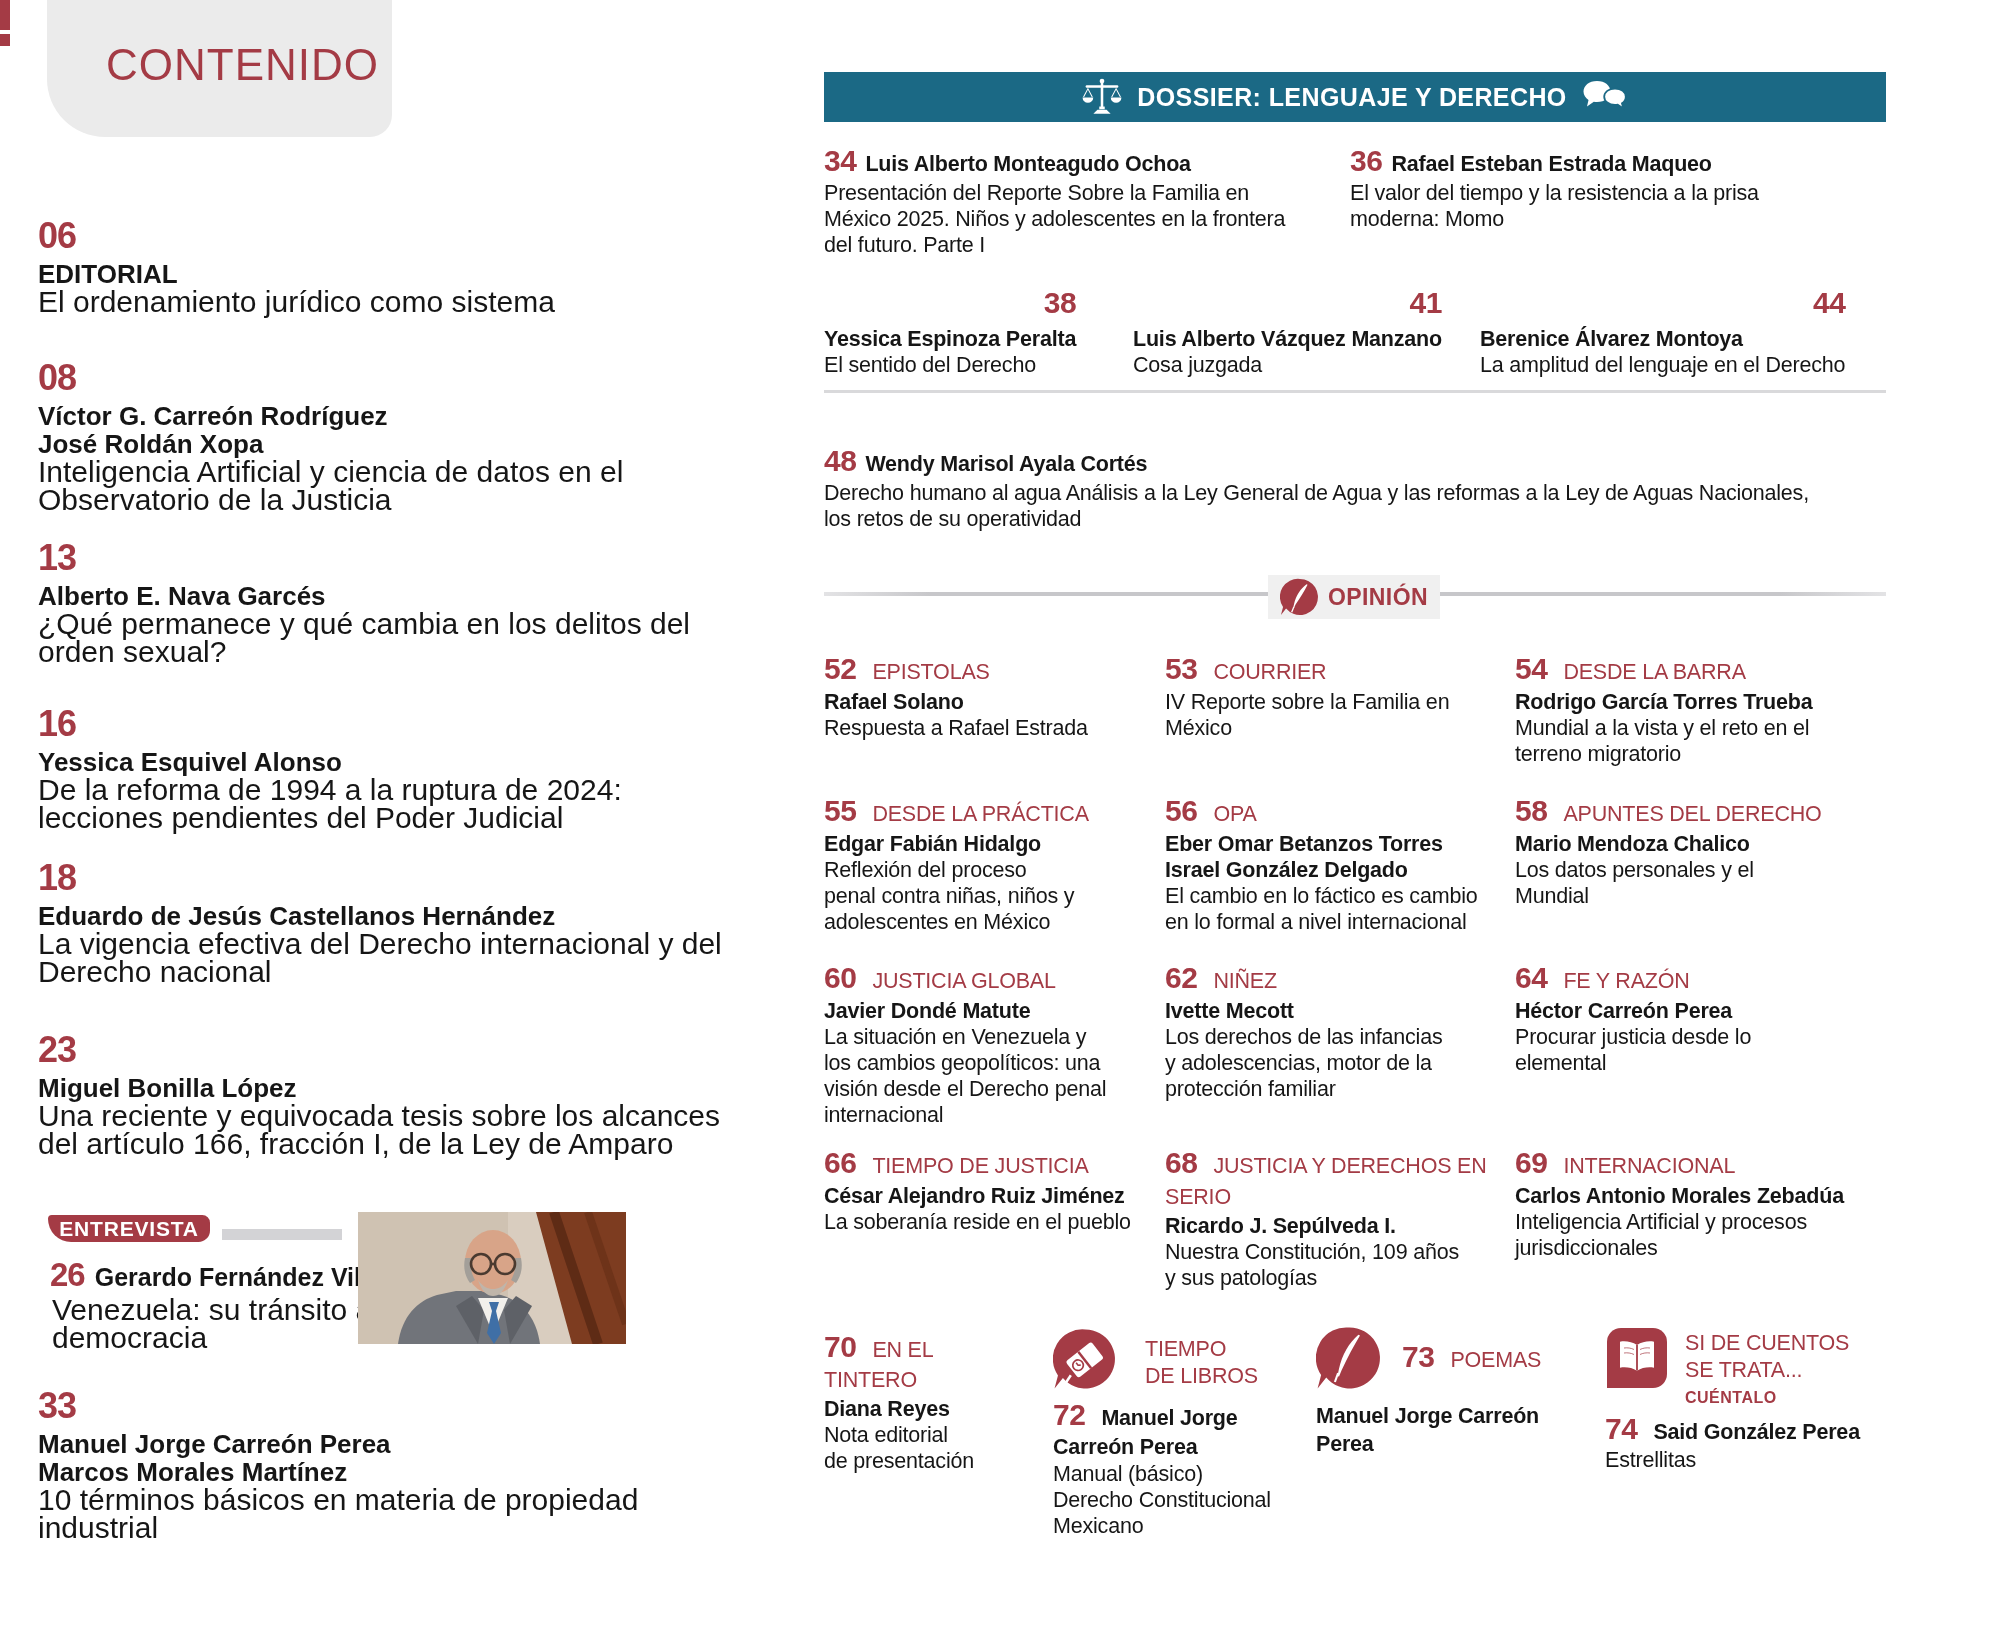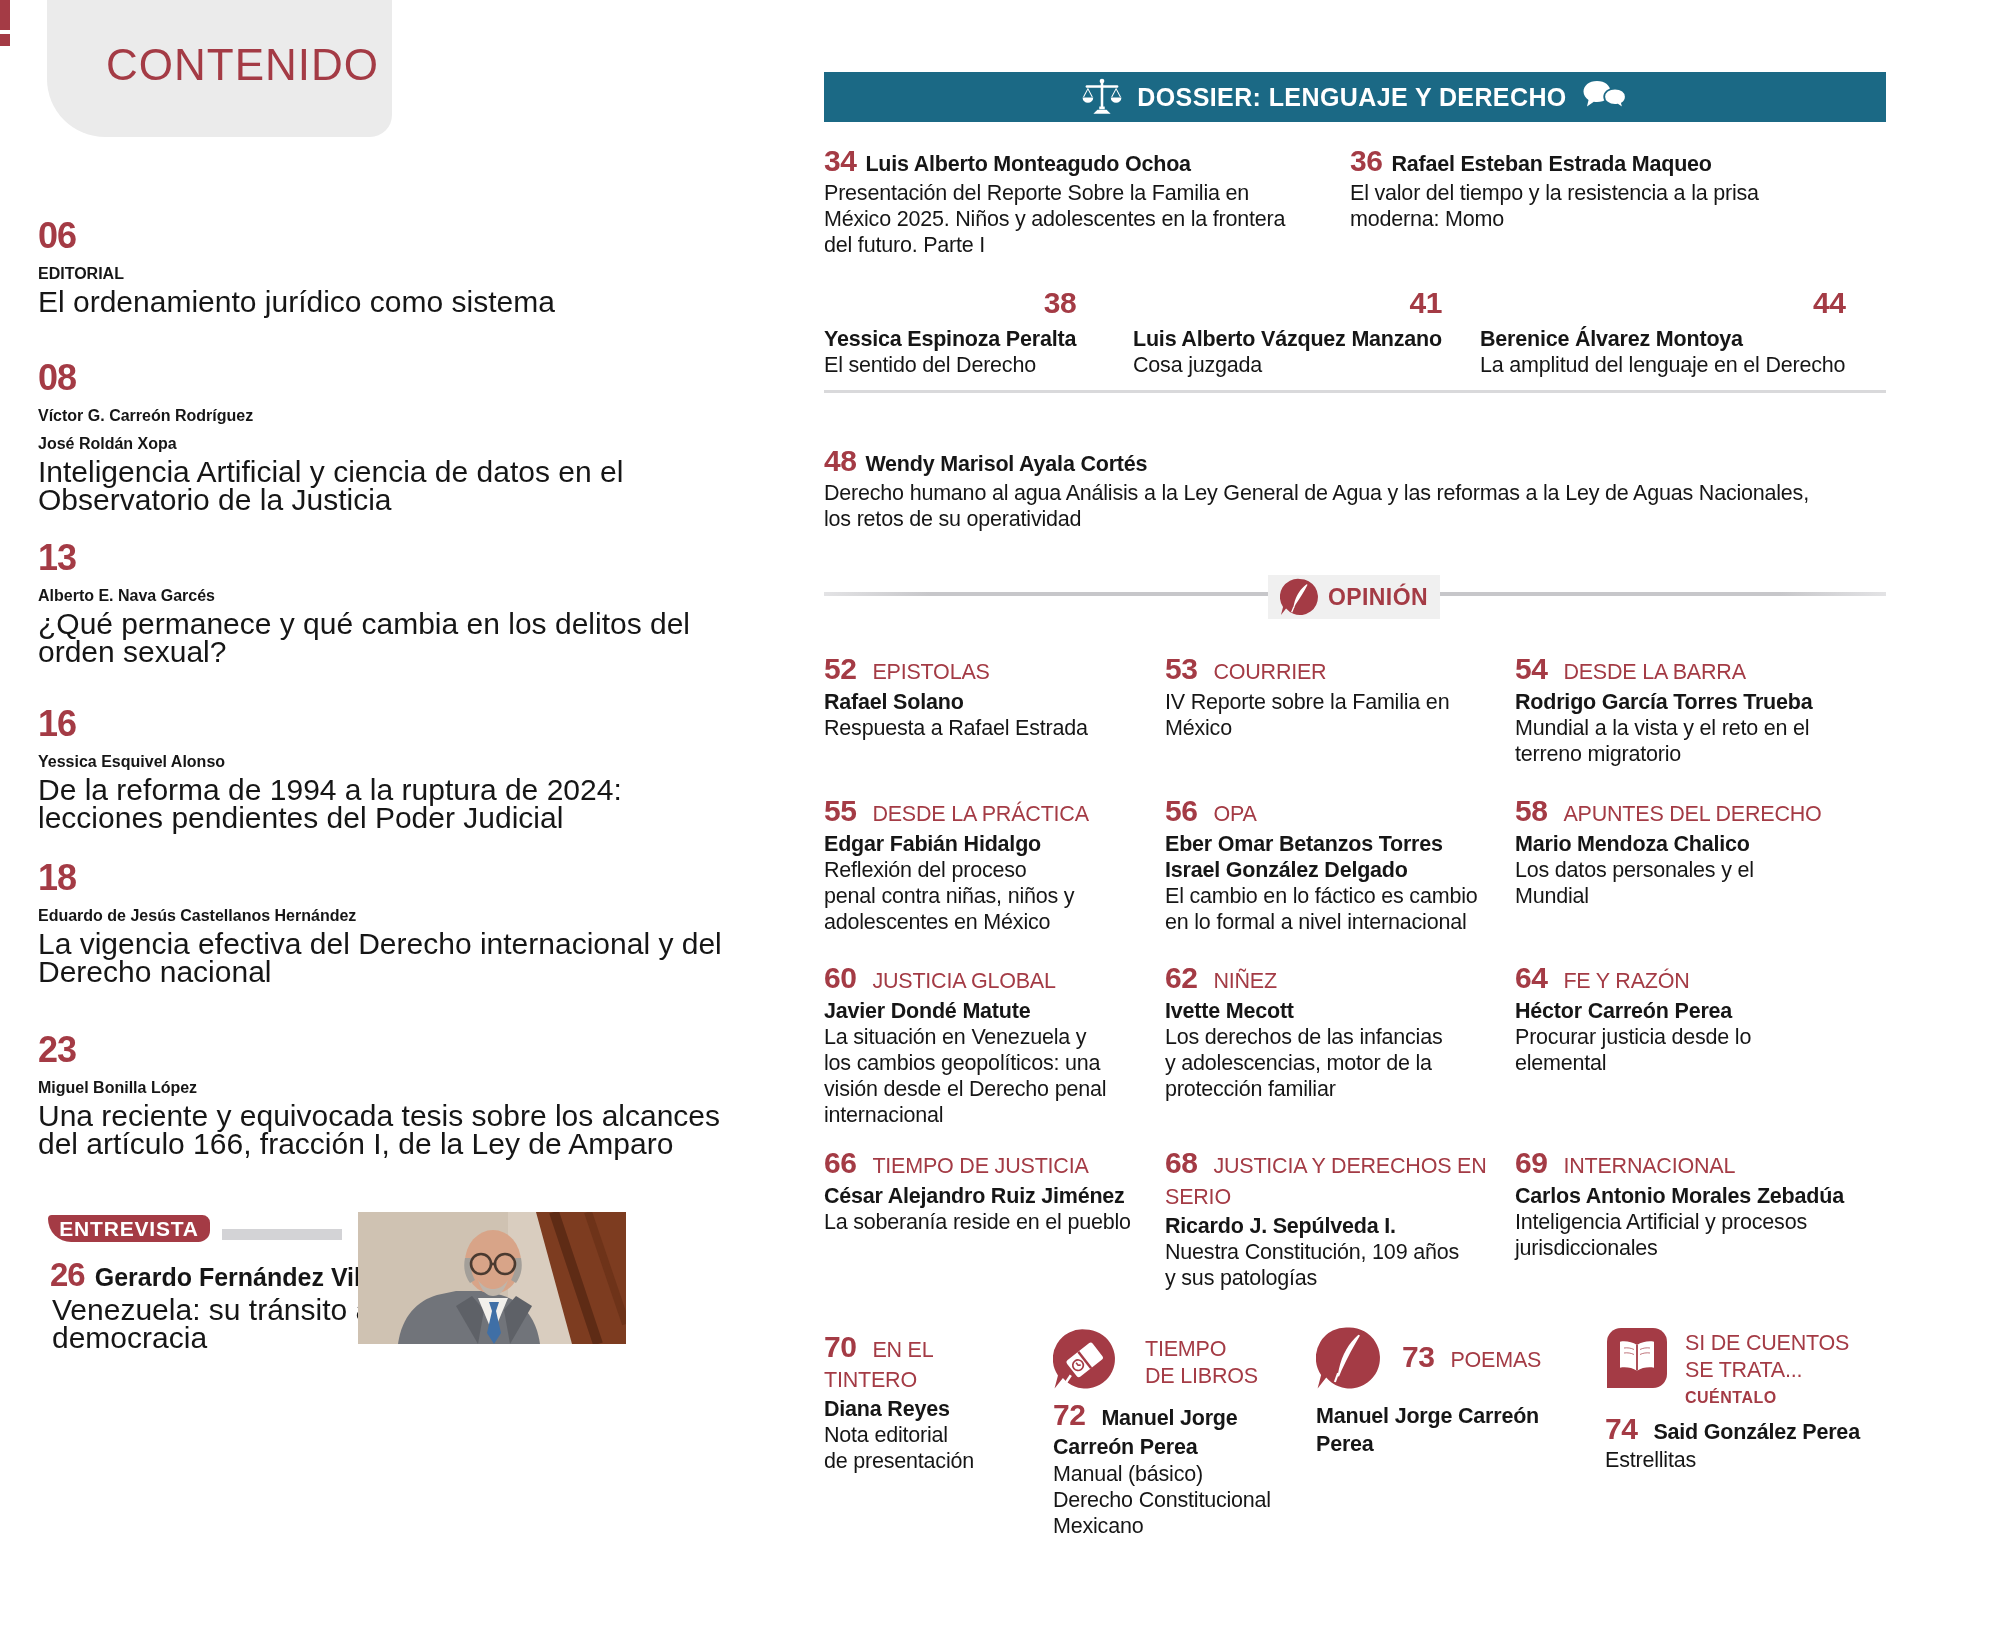--- a/index.html
+++ b/index.html
@@ -18,21 +18,21 @@
   .corner-a{position:absolute;left:0;top:0;width:10px;height:30px;background:var(--red);}
   .corner-b{position:absolute;left:0;top:34px;width:10px;height:12px;background:var(--red);}
   .contenido-box{position:absolute;left:47px;top:0;width:345px;height:137px;background:var(--graybox);
                  border-radius:0 0 22px 58px;}
   .contenido-title{position:absolute;left:0;right:0;top:40px;text-align:center;padding-left:46px;
                    font-size:44px;letter-spacing:1px;color:var(--red);}
 
   
   .litem{position:absolute;left:38px;}
   .lnum{font-weight:700;font-size:36px;line-height:1;color:var(--red);letter-spacing:-1px;margin-bottom:6px;}
-  .lname{font-weight:700;font-size:16px;line-height:28px;white-space:nowrap;}
+  .lname{font-weight:700;font-size:26px;line-height:28px;white-space:nowrap;}
   .lline{font-size:30px;line-height:28px;white-space:nowrap;}
 
   
   .badge{position:absolute;left:48px;top:1215px;width:162px;height:27px;background:var(--red);
          color:#fff;display:flex;align-items:center;justify-content:center;
          font-weight:700;font-size:21px;letter-spacing:.8px;border-radius:4px 8px 12px 24px;}
   .badge-bar{position:absolute;left:222px;top:1229px;width:120px;height:11px;background:var(--bar);}
   .e26head{position:absolute;left:50px;top:1256px;display:flex;align-items:baseline;gap:10px;white-space:nowrap;}
   .e26num{font-weight:700;font-size:33px;color:var(--red);letter-spacing:-1px;}
   .e26name{font-weight:700;font-size:25px;}
@@ -150,20 +150,27 @@
       <path d="M163 46c2 10 0 18-5 25l-5-3c4-7 5-14 4-22z" fill="#A39F99"></path>
       <path d="M120 68c5 7 10 9 15 9s10-2 15-9c-4 12-9 16-15 16s-11-4-15-16z" fill="#BFB5AA"></path>
       <g fill="none" stroke="#4A3A30" stroke-width="2.6">
         <circle cx="123" cy="52" r="10"></circle>
           <circle cx="147" cy="52" r="10"></circle>
           <path d="M133 52h4"></path>
       </g>
     </svg>
   </div>
 
+  <div class="litem" style="top:1388px">
+    <div class="lnum">33</div>
+    <div class="lname">Manuel Jorge Carreón Perea</div>
+    <div class="lname">Marcos Morales Martínez</div>
+    <div class="lline">10 términos básicos en materia de propiedad</div>
+    <div class="lline">industrial</div>
+  </div>
 
   <div class="banner">
     <svg width="40" height="40" viewBox="0 0 44 42">
       <g fill="#fff">
         <circle cx="22" cy="3.5" r="2.6"></circle>
         <rect x="20.6" y="5" width="2.8" height="28"></rect>
         <rect x="4" y="8.2" width="36" height="2.6" rx="1.3"></rect>
         <path d="M6.5 10.8L1.2 20.8l1 .6 4.3-8.4 4.3 8.4 1-.6z"></path>
         <path d="M.6 21.5h11.8a5.9 5.9 0 0 1-11.8 0z"></path>
         <path d="M37.5 10.8l-5.3 10 1 .6 4.3-8.4 4.3 8.4 1-.6z"></path>

